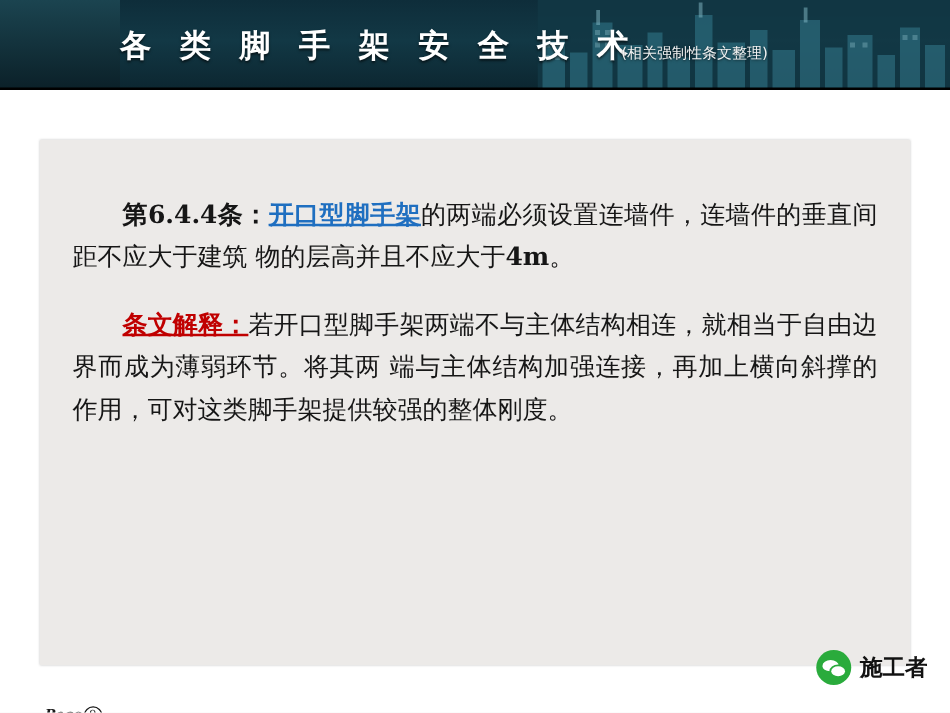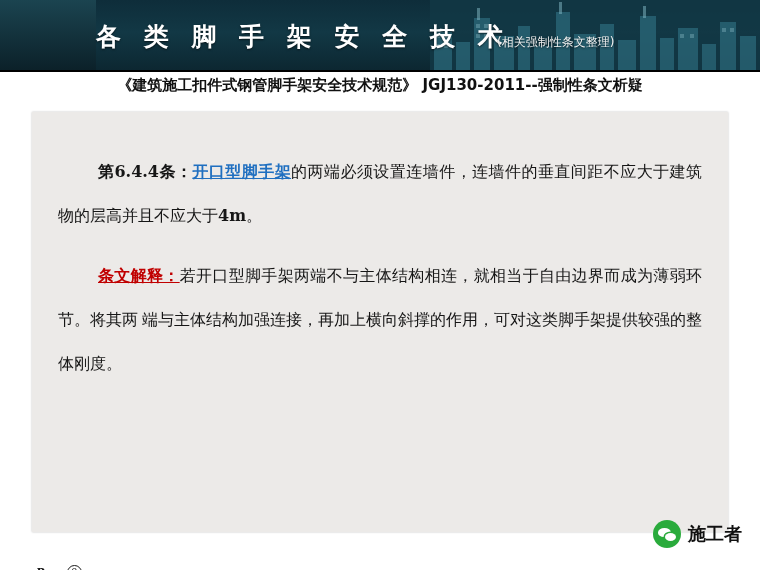--- a/index.html
+++ b/index.html
@@ -99,44 +99,43 @@
     width: 696px;
     height: 420px;
     background: #eceae8;
     box-shadow: 0 0 2px rgba(0,0,0,0.25);
   }
   .panel-inner {
     padding: 22px 26px 0 26px;
   }
   .para {
     font-family: "DejaVu Serif", serif;
-    font-size: 16px;
+    font-size: 20px;
     color: #161616;
-    line-height: 44px;
+    line-height: 34px;
     text-align: justify;
   }
   .para.first {
     text-indent: 40px;
   }
   .bold {
     font-weight: bold;
   }
   .blue-ul {
     color: #1f6fc0;
     text-decoration: underline;
     font-weight: bold;
   }
   .red-ul {
     color: #c00000;
     text-decoration: underline;
     font-weight: bold;
   }
   .explain-line {
     text-indent: 40px;
-    font-family: Liberation Serif, serif;
   }
 
   
   .page-label {
     position: absolute;
     left: 36px;
     top: 541px;
     font-family: "DejaVu Serif", serif;
     font-size: 11px;
     font-weight: bold;
@@ -250,21 +249,20 @@
           <rect x="260" y="34" width="4" height="4"></rect>
         <rect x="292" y="28" width="4" height="4"></rect>
           <rect x="300" y="28" width="4" height="4"></rect>
       </g>
     </svg>
     <div class="banner-title">各 类 脚 手 架 安 全 技 术</div>
     <div class="banner-sub">(相关强制性条文整理)</div>
     <div class="banner-bottom-line"></div>
   </div>
 
-  <div class="doc-subtitle">《建筑施工扣件式钢管脚手架安全技术规范》 JGJ130-2011--强制性条文析疑</div>
 
   <div class="panel">
     <div class="panel-inner">
 
       <p class="para first">
         <span class="bold">第6.4.4条：</span><span class="blue-ul">开口型脚手架</span><span>的两端必须设置连墙件，连墙件的垂直间距不应大于建筑 物的层高并且不应大于</span><span class="bold">4m</span><span>。</span>
       </p>
 
       <p class="para explain-line">
         <span class="red-ul">条文解释：</span><span>若开口型脚手架两端不与主体结构相连，就相当于自由边界而成为薄弱环节。将其两 端与主体结构加强连接，再加上横向斜撑的作用，可对这类脚手架提供较强的整体刚度。</span>

